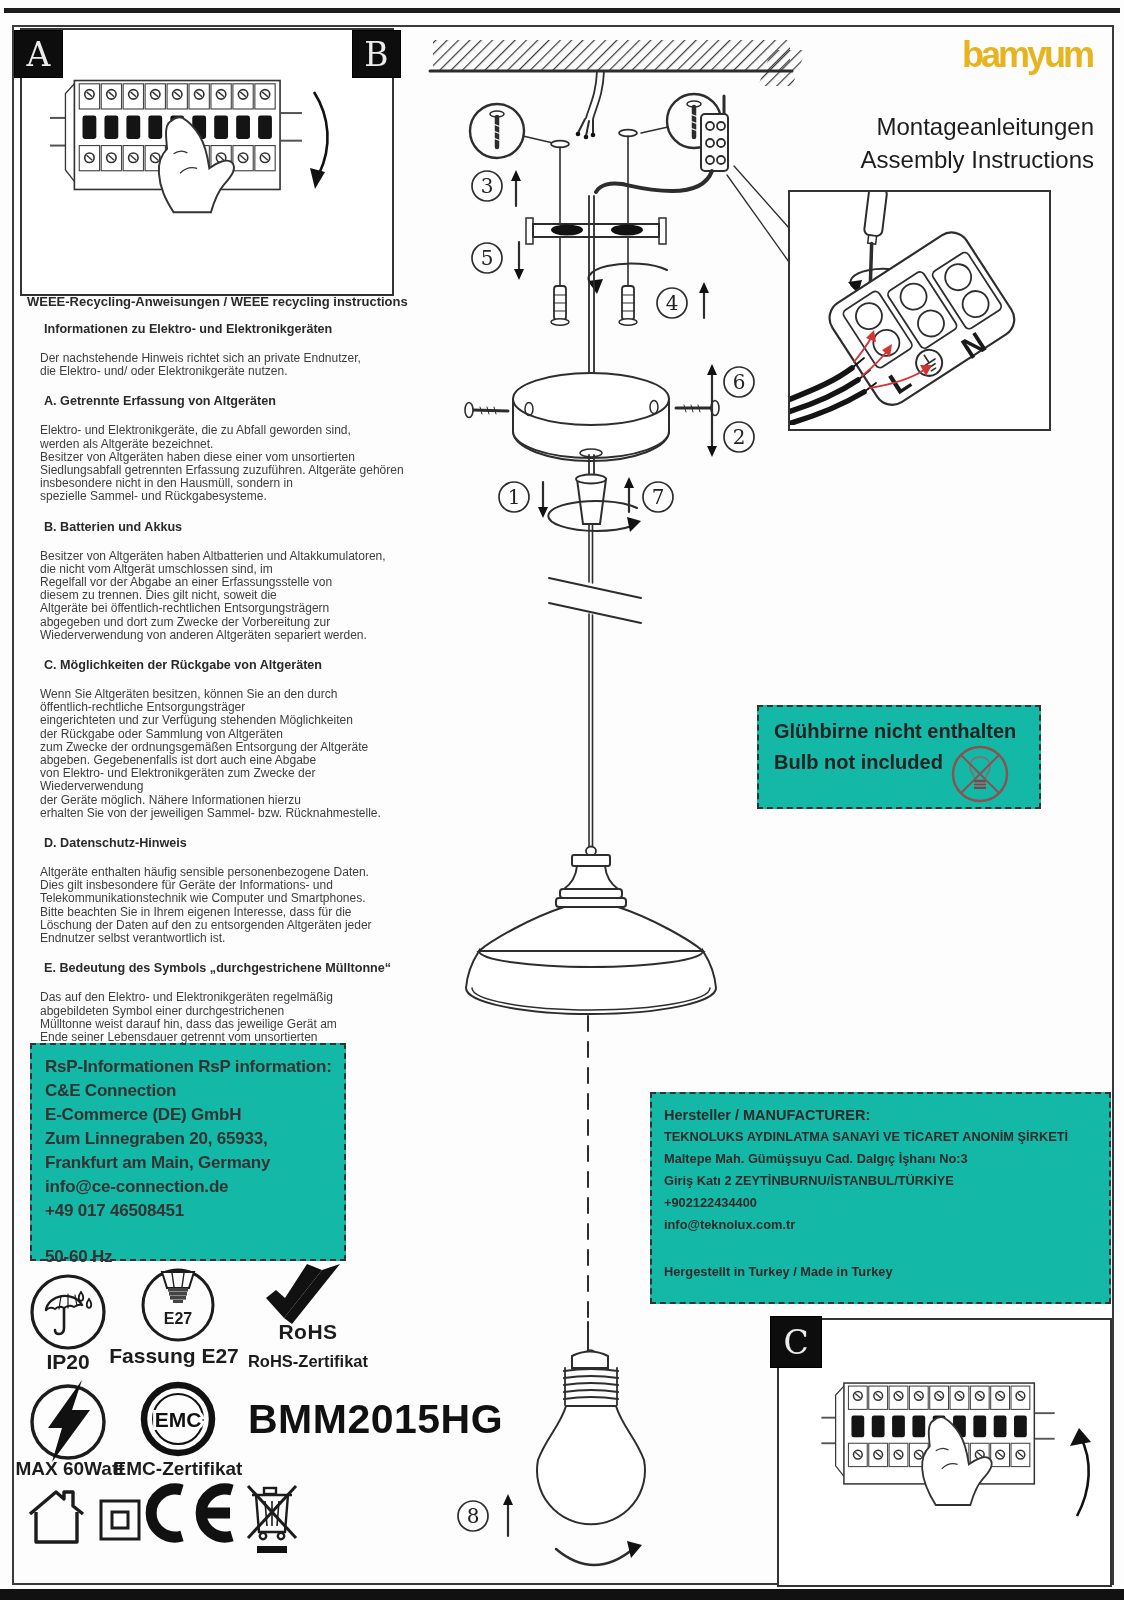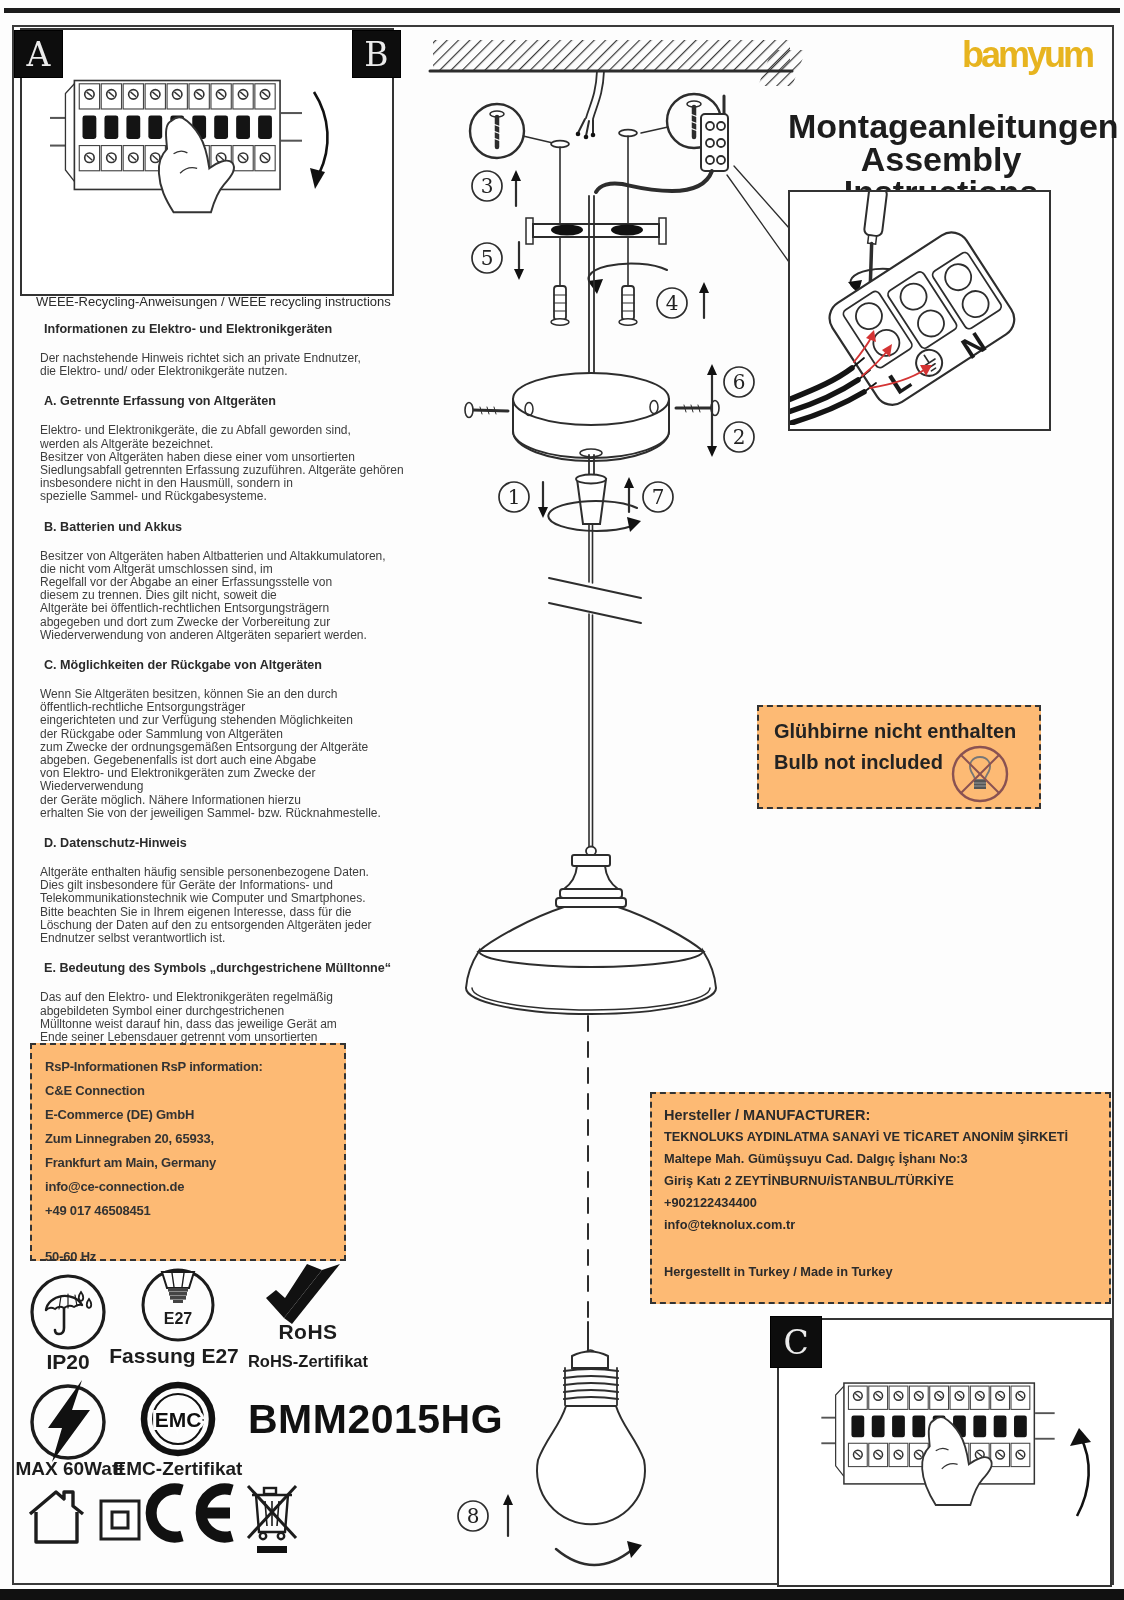--- a/index.html
+++ b/index.html
@@ -10,36 +10,36 @@
   .topbar{left:4px;top:8px;width:1116px;height:5px;background:#1c1c1c;}
   .bottombar{left:0;top:1589px;width:1124px;height:11px;background:#111;}
   .mainborder{left:12px;top:25px;width:1098px;height:1556px;border:2px solid #3a3a3a;}
   .box{border:2px solid #333;background:#fff;}
   .seclabel{width:47px;height:46px;background:#0d0d0d;color:#ececec;
             font-family:"DejaVu Serif",serif;font-size:33px;display:flex;
             align-items:center;justify-content:center;border:1px solid #000;}
   
   .brand-name{left:770px;top:34px;width:322px;text-align:right;font-size:36px;
               font-weight:800;letter-spacing:-3px;color:#e7b41f;}
-  .brand-sub{left:788px;top:110px;width:306px;text-align:center;font-size:34px;
-             font-weight:700;color:#1d1d1d;line-height:33px;}
+  .brand-sub{left:788px;top:110px;width:306px;text-align:right;font-size:24px;
+             font-weight:400;color:#1d1d1d;line-height:33px;}
   
   .weee{left:24px;top:294px;width:414px;}
-  .weee-title{font-size:13px;font-weight:400;margin:0 12px 13px;color:#2a2a2a;}
+  .weee-title{font-size:13px;font-weight:700;margin:0 3px 13px;color:#2a2a2a;}
   .weee-h{font-size:12.6px;font-weight:700;margin:11px 0 6px;color:#2a2a2a;padding-left:20px;}
   .weee-p{font-size:12px;line-height:13.2px;margin:16px;white-space:pre-line;
           color:#3d3d3d;}
   .weee-f{margin-top:13px;}
   
-  .dashedbox{border:2.5px dashed #333;background:#fdba74;}
+  .dashedbox{border:2.5px dashed #333;background:#14b8a6;}
   .bulbnote{left:757px;top:705px;width:280px;height:100px;}
   .bulbnote .t{position:absolute;left:15px;top:9px;font-size:20px;font-weight:700;
                color:#232323;line-height:31px;white-space:nowrap;}
   .rsp{left:30px;top:1043px;width:312px;height:214px;}
-  .rsp .inner{position:absolute;left:13px;top:10px;font-size:13px;font-weight:700;
+  .rsp .inner{position:absolute;left:13px;top:10px;font-size:17px;font-weight:700;
               color:#333;line-height:24px;letter-spacing:-0.2px;white-space:nowrap;}
   .mfr{left:650px;top:1092px;width:457px;height:208px;}
   .mfr .inner{position:absolute;left:12px;top:10px;font-size:12.8px;font-weight:700;
               color:#2b2b2b;line-height:22px;white-space:nowrap;}
   .mfr .title{font-size:14.5px;}
   .mfr .foot{margin-top:25px;}
   
   .blabel{font-weight:700;color:#1c1c1c;text-align:center;white-space:nowrap;}
   .model{left:248px;top:1396px;font-size:41px;font-weight:800;color:#111;
          letter-spacing:0.5px;}

